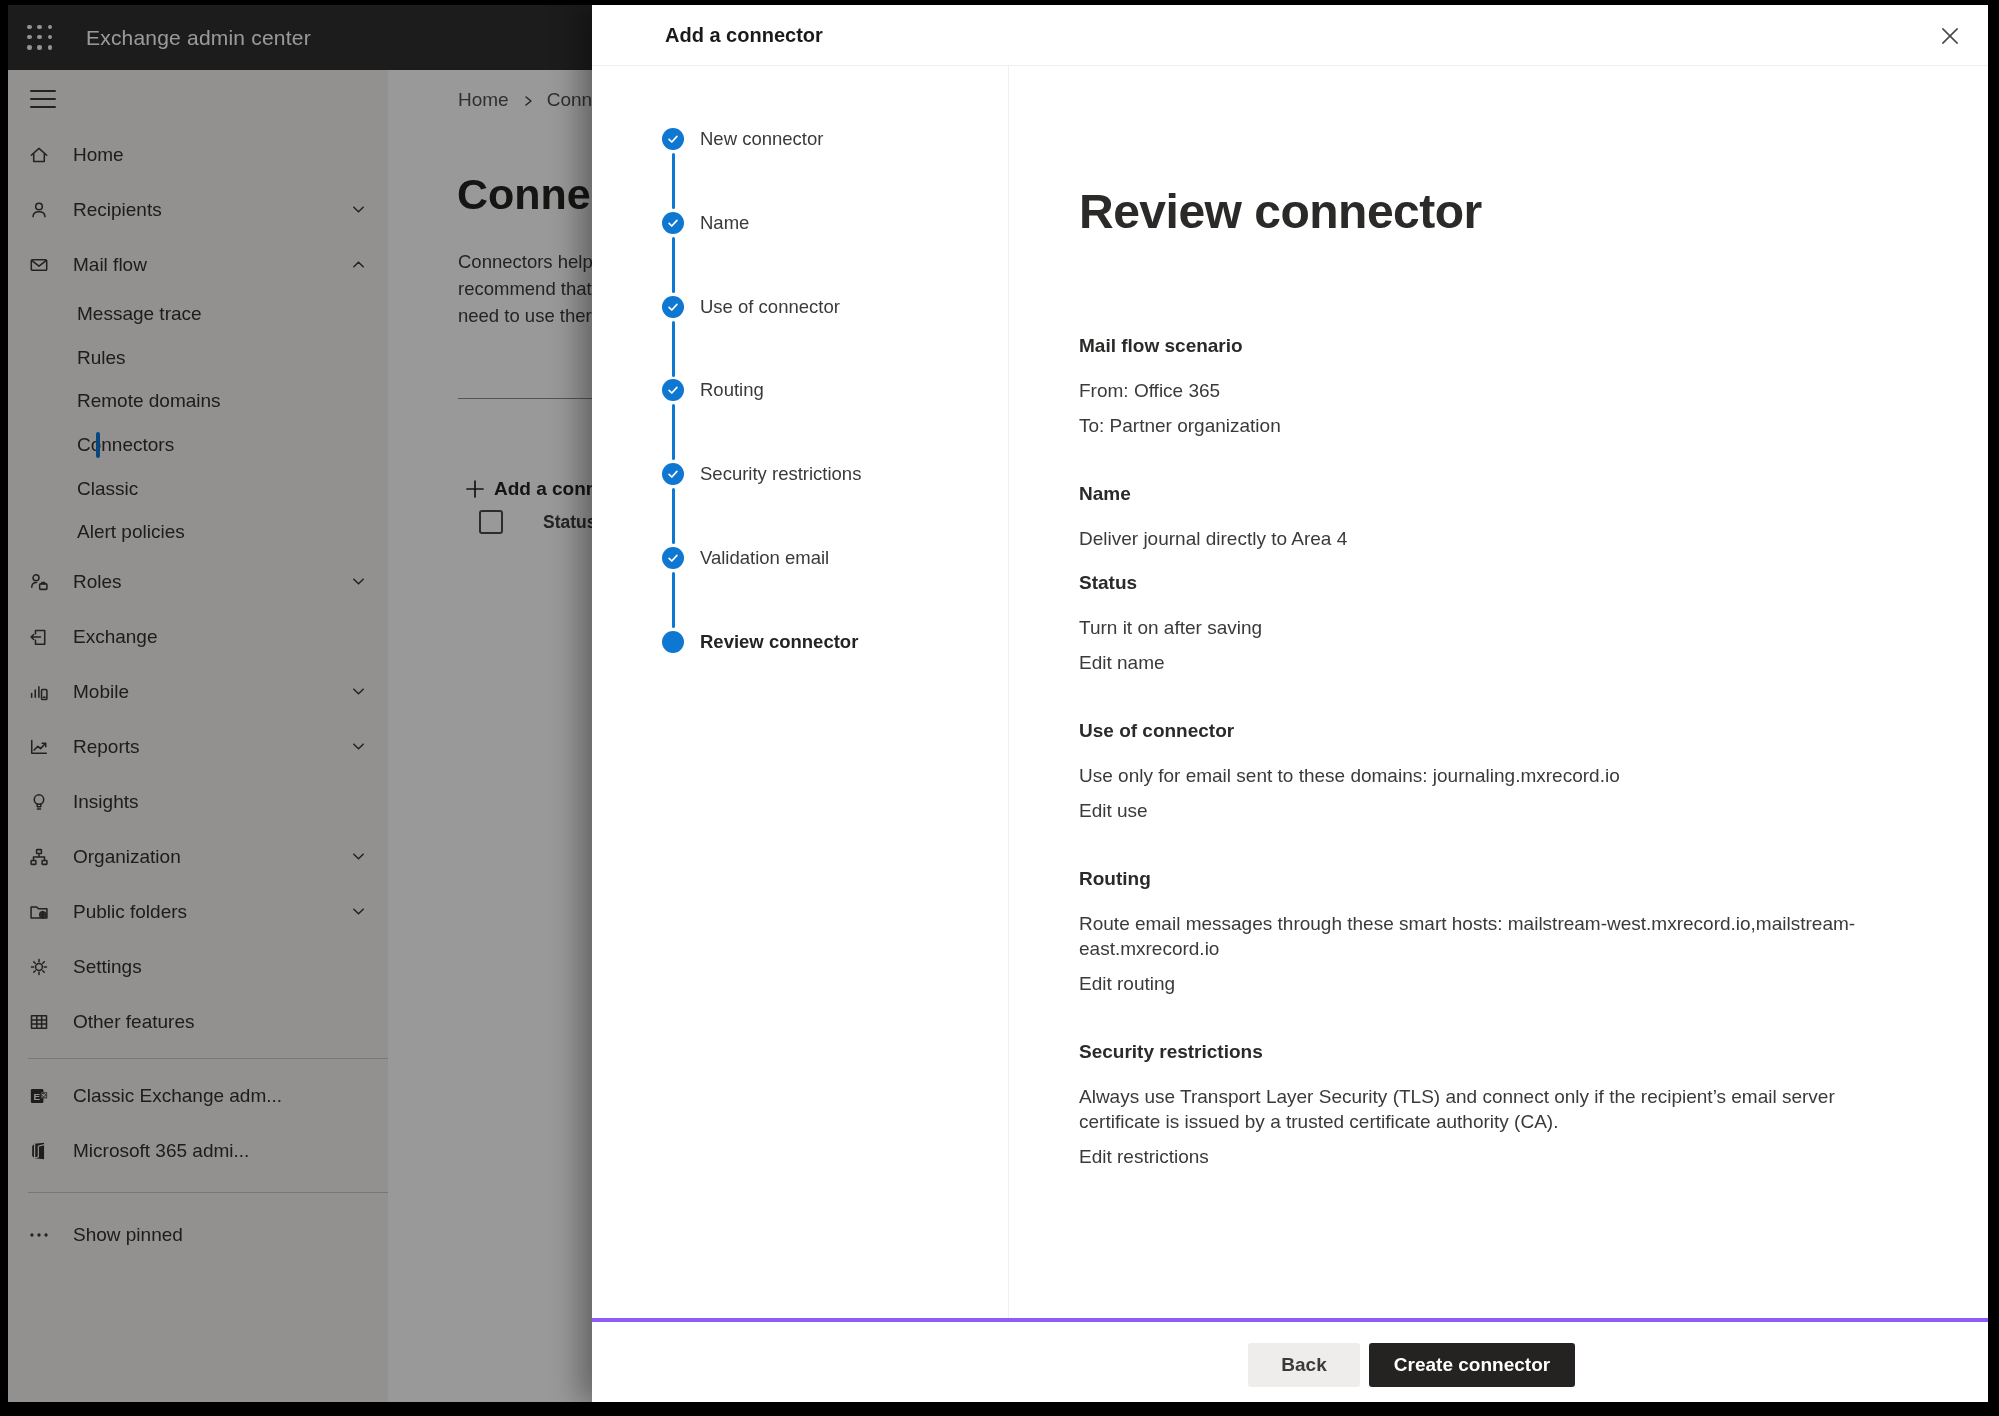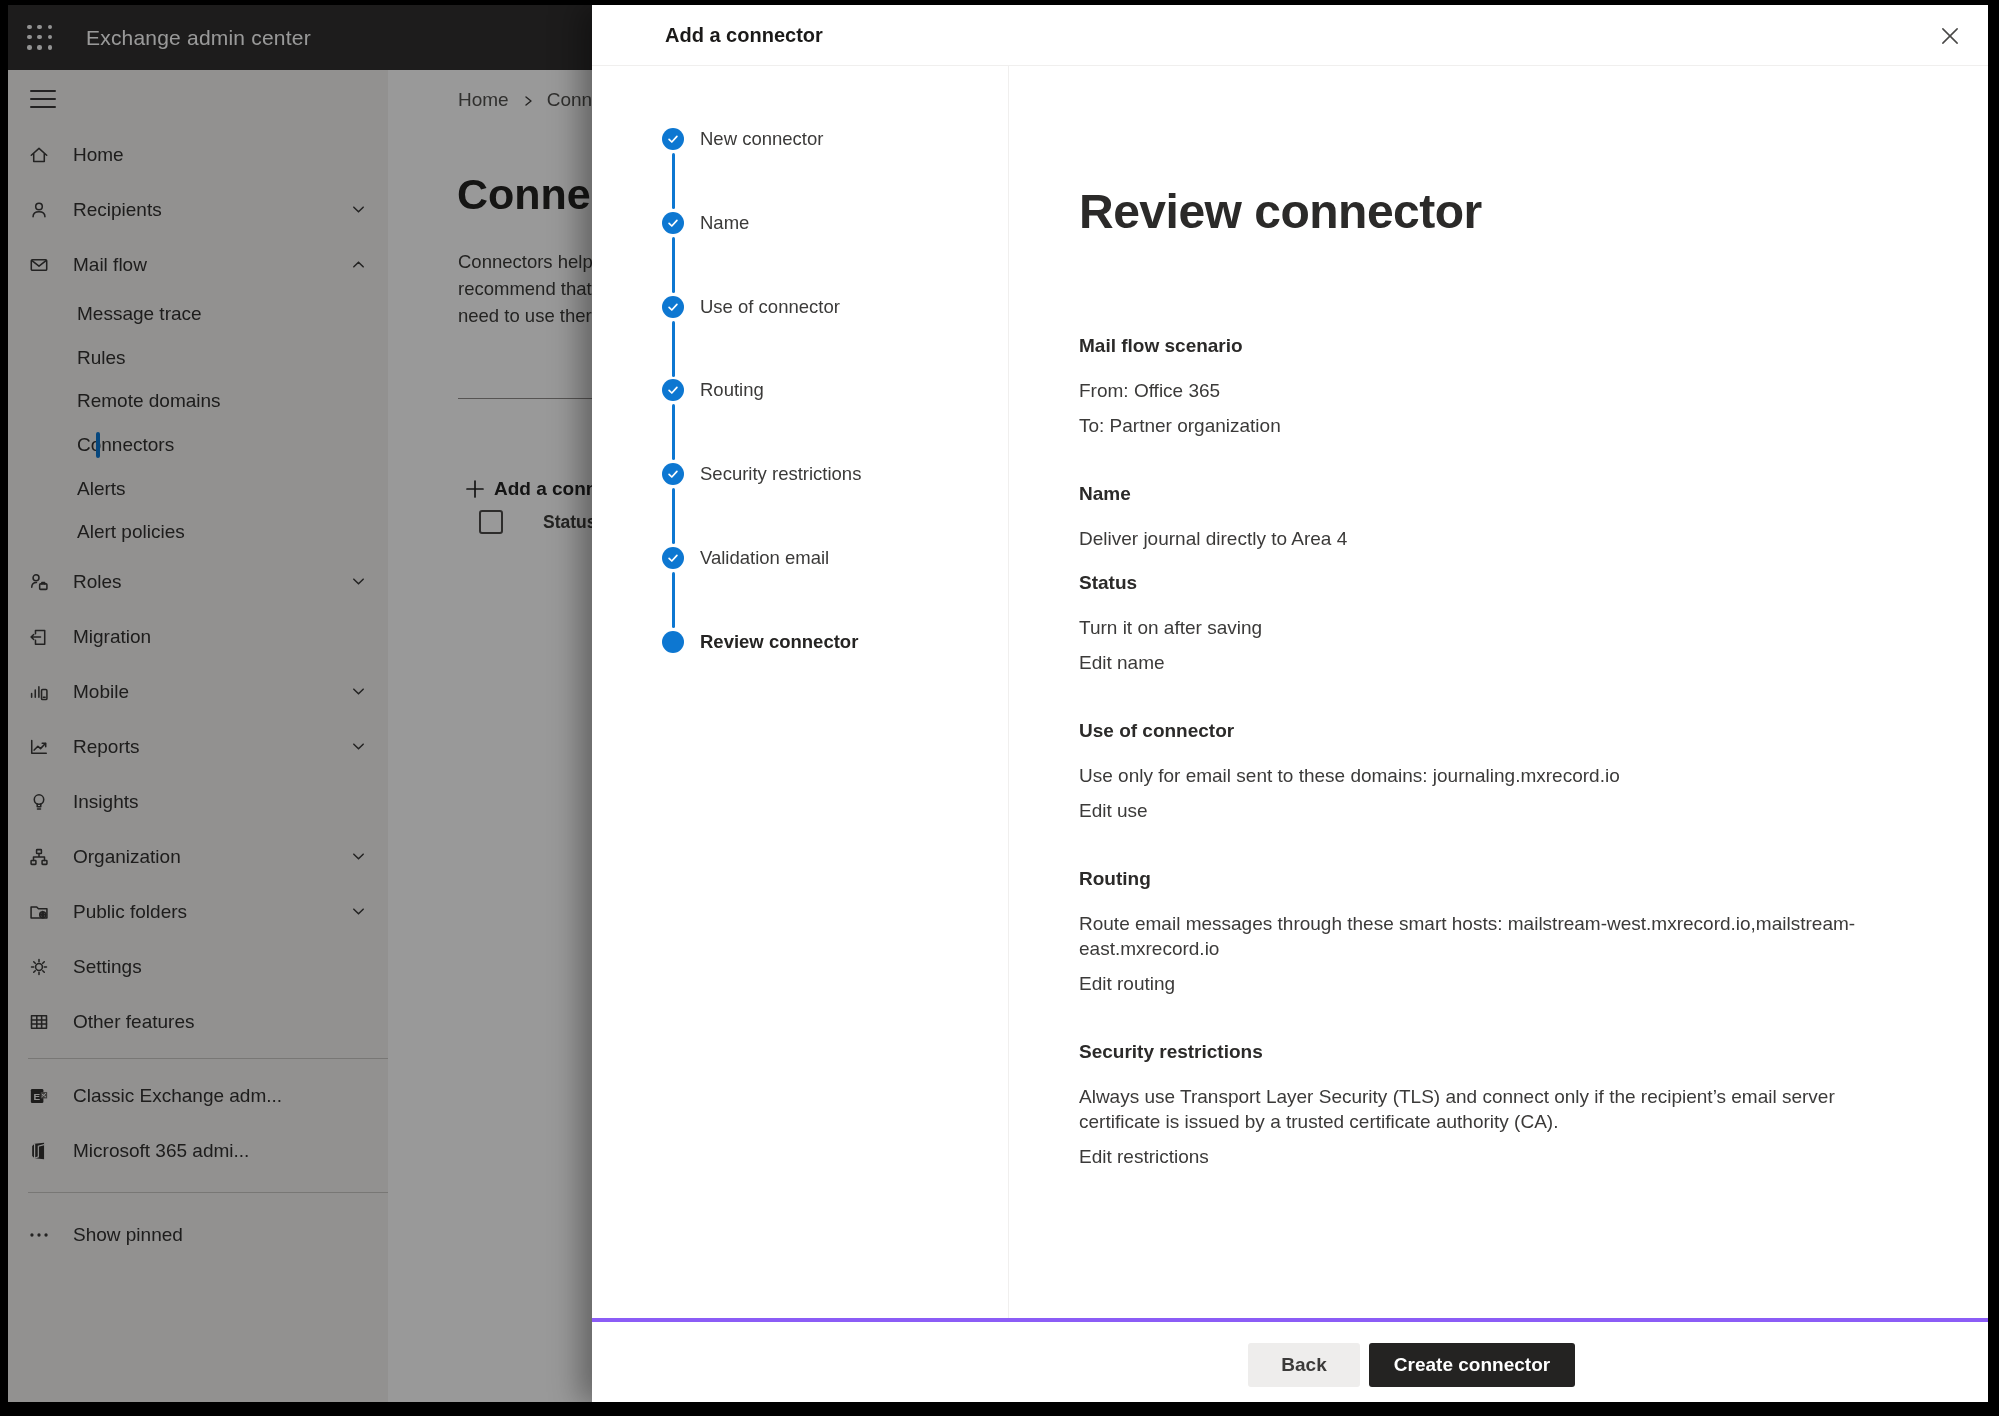--- a/index.html
+++ b/index.html
@@ -147,21 +147,21 @@
           <span>Rules</span>
         </div>
         <div class="nav-item sub">
           <span>Remote domains</span>
         </div>
         <div class="nav-item sub">
           <span class="sel-bar"></span>
           <span>Connectors</span>
         </div>
         <div class="nav-item sub">
-          <span>Alerts</span>
+          <span>Classic</span>
         </div>
         <div class="nav-item sub">
           <span>Alert policies</span>
         </div>
         <div class="nav-item">
           <span class="nicon">
             <svg width="22" height="22" viewBox="0 0 20 20" class="ic">
               <circle cx="7.3" cy="6.2" r="2.7"></circle>
               <path d="M3.4 14.8 C3.4 11.9 5.2 10.4 7.7 10.4"></path>
               <rect x="10.6" y="11.7" width="6.6" height="5" rx="0.8"></rect>
@@ -175,21 +175,21 @@
             </svg>
           </span>
         </div>
         <div class="nav-item">
           <span class="nicon">
             <svg width="22" height="22" viewBox="0 0 20 20" class="ic">
               <path d="M6.8 7 V4 H15.2 V16.5 H6.8 V13"></path>
               <path d="M11.4 10 H2.8 M5.2 7.7 L2.8 10 L5.2 12.3"></path>
             </svg>
           </span>
-          <span>Migration</span>
+          <span>Exchange</span>
         </div>
         <div class="nav-item">
           <span class="nicon">
             <svg width="22" height="22" viewBox="0 0 20 20" class="ic">
               <path d="M3.3 14.8 V11.4 M6.6 14.8 V8.2 M9.9 14.8 V5.2"></path>
               <rect x="12.3" y="7.8" width="4.9" height="9" rx="1"></rect>
               <path d="M13.9 14.8 h1.7"></path>
             </svg>
           </span>
           <span>Mobile</span>

